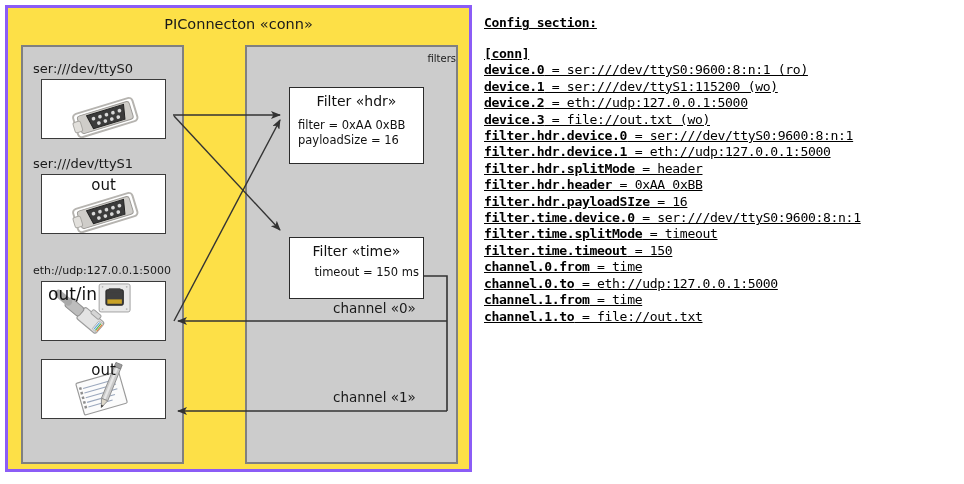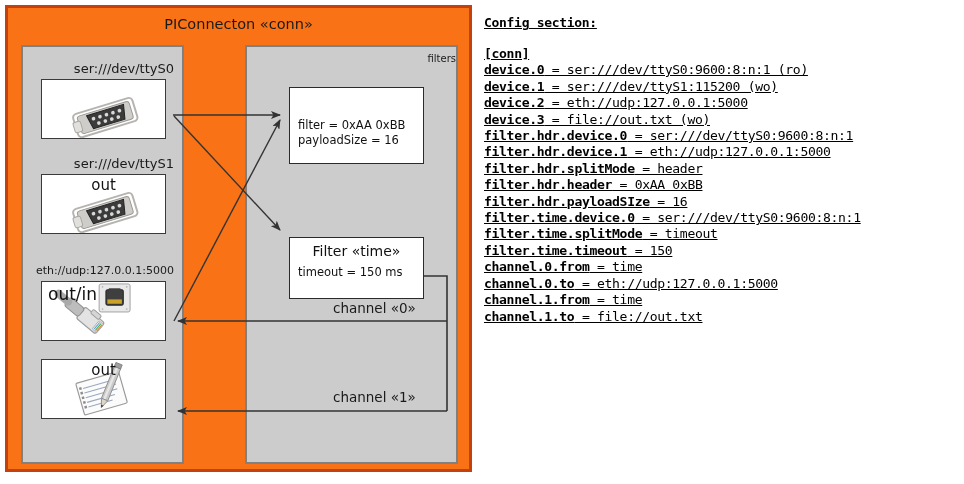--- a/index.html
+++ b/index.html
@@ -7,21 +7,21 @@
     width:964px;height:484px;
     font-family:"DejaVu Sans","Liberation Sans",sans-serif;
     -webkit-font-smoothing:antialiased;
     overflow:hidden;
   }
   #root{position:relative;width:964px;height:484px;background:#fff;}
 
   
   .conn-box{
     position:absolute;left:5px;top:5px;width:467px;height:467px;
-    background:#f97316;border:3px solid #c2410c;box-sizing:border-box;
+    background:#fde047;border:3px solid #8b5cf6;box-sizing:border-box;
   }
   .conn-title{
     position:absolute;left:0;top:8px;width:100%;
     text-align:center;font-size:14.5px;color:#1a1a1a;
   }
 
   
   .panel{
     position:absolute;background:#cccccc;
     border:2px solid #808080;box-sizing:border-box;
@@ -29,21 +29,21 @@
   .panel-devices{left:13px;top:37px;width:163px;height:419px;}
   .panel-filters{left:237px;top:37px;width:213px;height:419px;}
   .panel-title{
     position:absolute;left:0;top:6px;width:100%;
     text-align:right;font-size:10px;color:#1a1a1a;
   }
 
   
   .dev{position:absolute;left:10px;width:141px;}
   .dev-label{
-    font-size:13px;color:#1a1a1a;text-align:right;
+    font-size:13px;color:#1a1a1a;text-align:left;
     line-height:17px;white-space:nowrap;
   }
   .dev-card{
     position:relative;margin:2px auto 0;width:125px;height:60px;
     background:#ffffff;border:1.5px solid #3a3a3a;box-sizing:border-box;
     overflow:hidden;
   }
   .dev-dir{
     position:absolute;left:0;top:1px;width:100%;text-align:center;
     font-size:15px;color:#111;z-index:3;
@@ -68,21 +68,21 @@
   #filter-hdr{left:42px;top:40px;width:135px;height:77px;}
   #filter-time{left:42px;top:190px;width:135px;height:62px;}
   .filter-title{
     position:absolute;left:0;top:5px;width:100%;text-align:center;
     font-size:14px;color:#111;
   }
   .filter-props{
     position:absolute;left:8px;top:30px;right:4px;
     font-size:11.5px;color:#111;line-height:15px;
   }
-  #filter-time .filter-props{top:27px;}
+  #filter-time .filter-props{top:27px;text-align:right;}
 
   
   .channel-label{
     position:absolute;font-size:13.5px;color:#1a1a1a;white-space:nowrap;
   }
   #channel0-label{left:325px;top:292px;}
   #channel1-label{left:325px;top:381px;}
 
   
   #wires{position:absolute;left:0;top:0;width:472px;height:477px;pointer-events:none;}
@@ -225,20 +225,21 @@
             </g>
           </svg>
         </div>
       </div>
     </div>
 
     <div class="panel panel-filters">
       <div class="panel-title">filters</div>
 
       <div class="filter-box" id="filter-hdr">
+        <div class="filter-title">Filter «hdr»</div>
         <div class="filter-props">
           <div>filter = 0xAA 0xBB</div>
           <div>payloadSize = 16</div>
         </div>
       </div>
 
       <div class="filter-box" id="filter-time">
         <div class="filter-title">Filter «time»</div>
         <div class="filter-props">
           <div>timeout = 150 ms</div>

